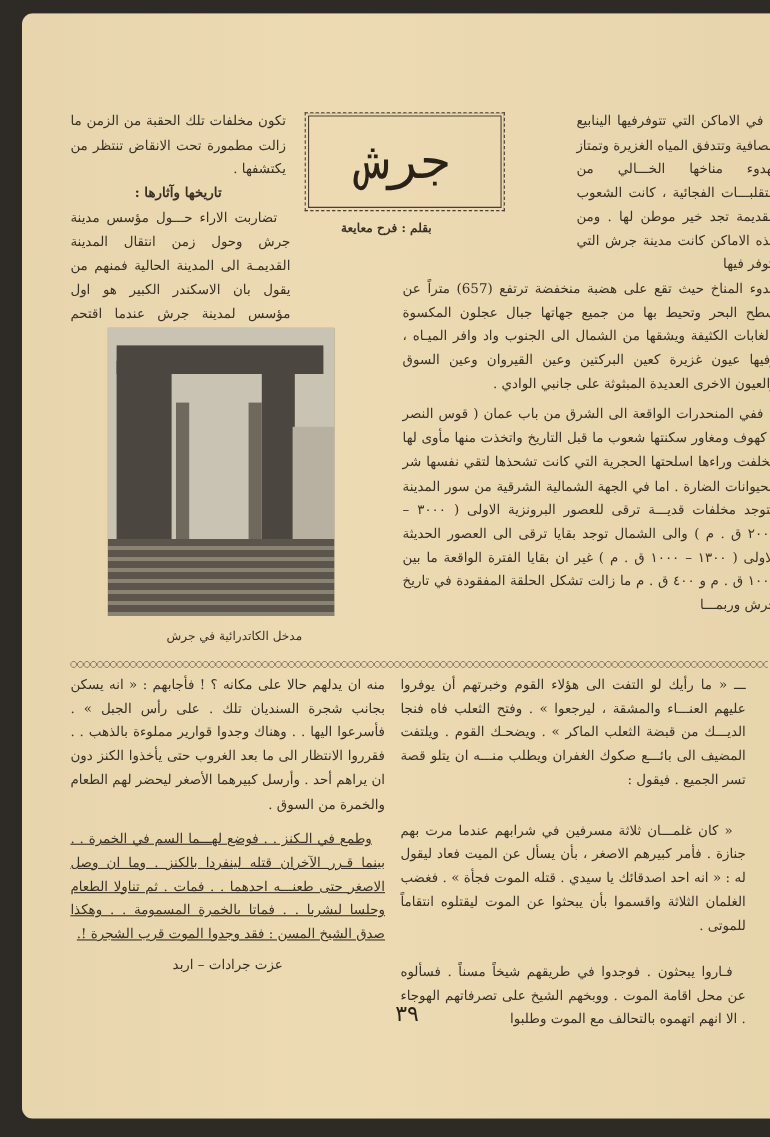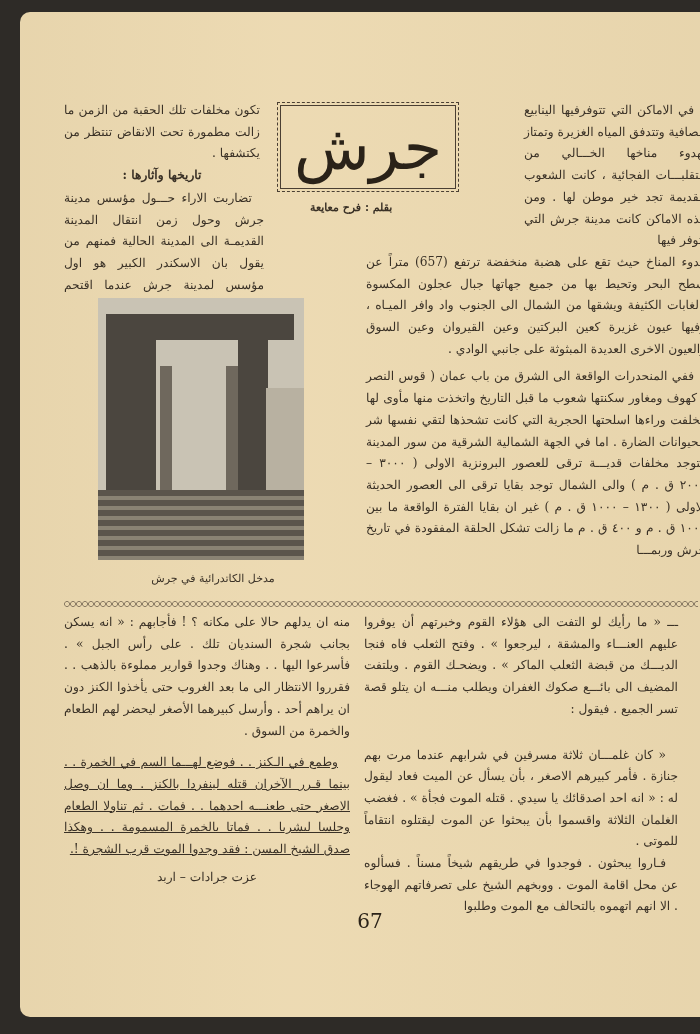--- a/index.html
+++ b/index.html
@@ -19,21 +19,21 @@
       color:#3a3126; font-size:12.2px; line-height:21.7px;
     }
     .col p { margin:0; text-align-last:right; }
     .col p.indent { text-indent:12px; }
     .title-box {
       position:absolute; left:257px; top:90px; width:180px; height:88px;
       border:1px dashed #4a3f33; box-shadow: inset 0 0 0 2px #ecd9b0, inset 0 0 0 3px #4a3f33;
       display:flex; align-items:center; justify-content:center;
     }
     .title-text {
-      font-family:Liberation Serif, serif; font-size:62px; color:#2a2218; direction:rtl;
+      font-family:Liberation Mono, monospace; font-size:46px; color:#2a2218; direction:rtl;
     }
     .byline {
       position:absolute; left:290px; top:189px; width:130px; text-align:left;
       direction:rtl; font-size:11px; font-weight:bold; color:#3a3126;
     }
     .subhead { font-weight:bold; text-align:center !important; text-align-last:center !important; }
     .photo {
       position:absolute; left:78px; top:286px; width:206px; height:262px;
       background:#8e8777; overflow:hidden;
     }
@@ -97,23 +97,23 @@
     <div class="bldg"></div>
     <div class="steps"></div>
   </div>
   <div class="caption">مدخل الكاتدرائية في جرش</div>
 
   <div class="wavy"></div>
 
   <div class="col" style="left:344px; top:600px; width:314px;">
     <p>ـــ « ما رأيك لو التفت الى هؤلاء القوم وخبرتهم أن يوفروا عليهم العنـــاء والمشقة ، ليرجعوا » . وفتح الثعلب فاه فنجا الديـــك من قبضة الثعلب الماكر » . ويضحـك القوم . ويلتفت المضيف الى بائـــع صكوك الغفران ويطلب منـــه ان يتلو قصة تسر الجميع . فيقول :</p>
     <p class="indent" style="margin-top:24px;">« كان غلمـــان ثلاثة مسرفين في شرابهم عندما مرت بهم جنازة . فأمر كبيرهم الاصغر ، بأن يسأل عن الميت فعاد ليقول له : « انه احد اصدقائك يا سيدي . قتله الموت فجأة » . فغضب الغلمان الثلاثة واقسموا بأن يبحثوا عن الموت ليقتلوه انتقاماً للموتى .</p>
-    <p class="indent" style="margin-top:0;">فـاروا يبحثون . فوجدوا في طريقهم شيخاً مسناً . فسألوه عن محل اقامة الموت . ووبخهم الشيخ على تصرفاتهم الهوجاء . الا انهم اتهموه بالتحالف مع الموت وطلبوا</p>
+    <p class="indent" style="margin-top:20px;">فـاروا يبحثون . فوجدوا في طريقهم شيخاً مسناً . فسألوه عن محل اقامة الموت . ووبخهم الشيخ على تصرفاتهم الهوجاء . الا انهم اتهموه بالتحالف مع الموت وطلبوا</p>
   </div>
 
   <div class="col" style="left:44px; top:600px; width:286px;">
     <p>منه ان يدلهم حالا على مكانه ؟ ! فأجابهم : « انه يسكن بجانب شجرة السنديان تلك . على رأس الجبل » . فأسرعوا اليها . . وهناك وجدوا قوارير مملوءة بالذهب . . فقرروا الانتظار الى ما بعد الغروب حتى يأخذوا الكنز دون ان يراهم أحد . وأرسل كبيرهما الأصغر ليحضر لهم الطعام والخمرة من السوق .</p>
     <p class="indent" style="margin-top:10px;text-decoration:underline;">وطمع في الـكنز . . فوضع لهـــما السم في الخمرة . . بينما قـرر الآخران قتله لينفردا بالكنز . وما ان وصل الاصغر حتى طعنـــه احدهما . . فمات . ثم تناولا الطعام وجلسا ليشربا . . فماتا بالخمرة المسمومة . . وهكذا صدق الشيخ المسن : فقد وجدوا الموت قرب الشجرة !.</p>
     <p class="author-sign">عزت جرادات – اربد</p>
   </div>
 
-  <div class="page-num">67</div>
+  <div class="page-num">٣٩</div>
 </div>
 
 </body></html>

